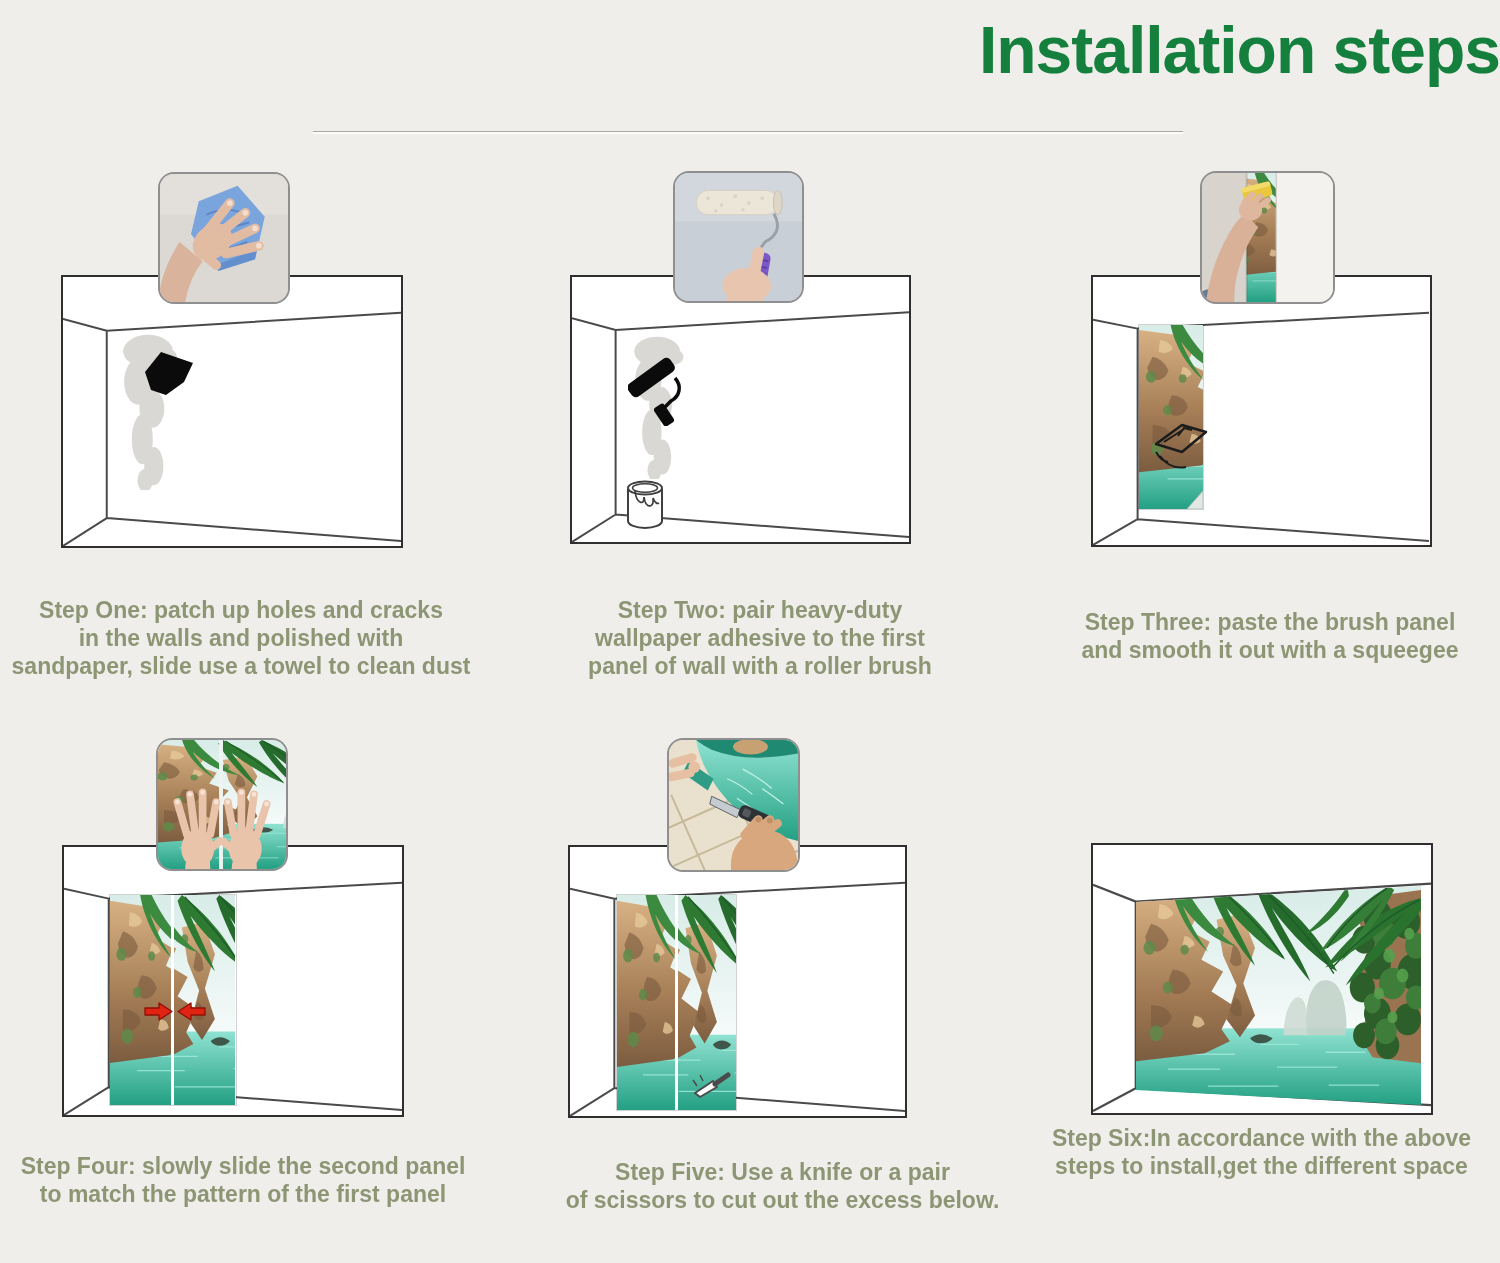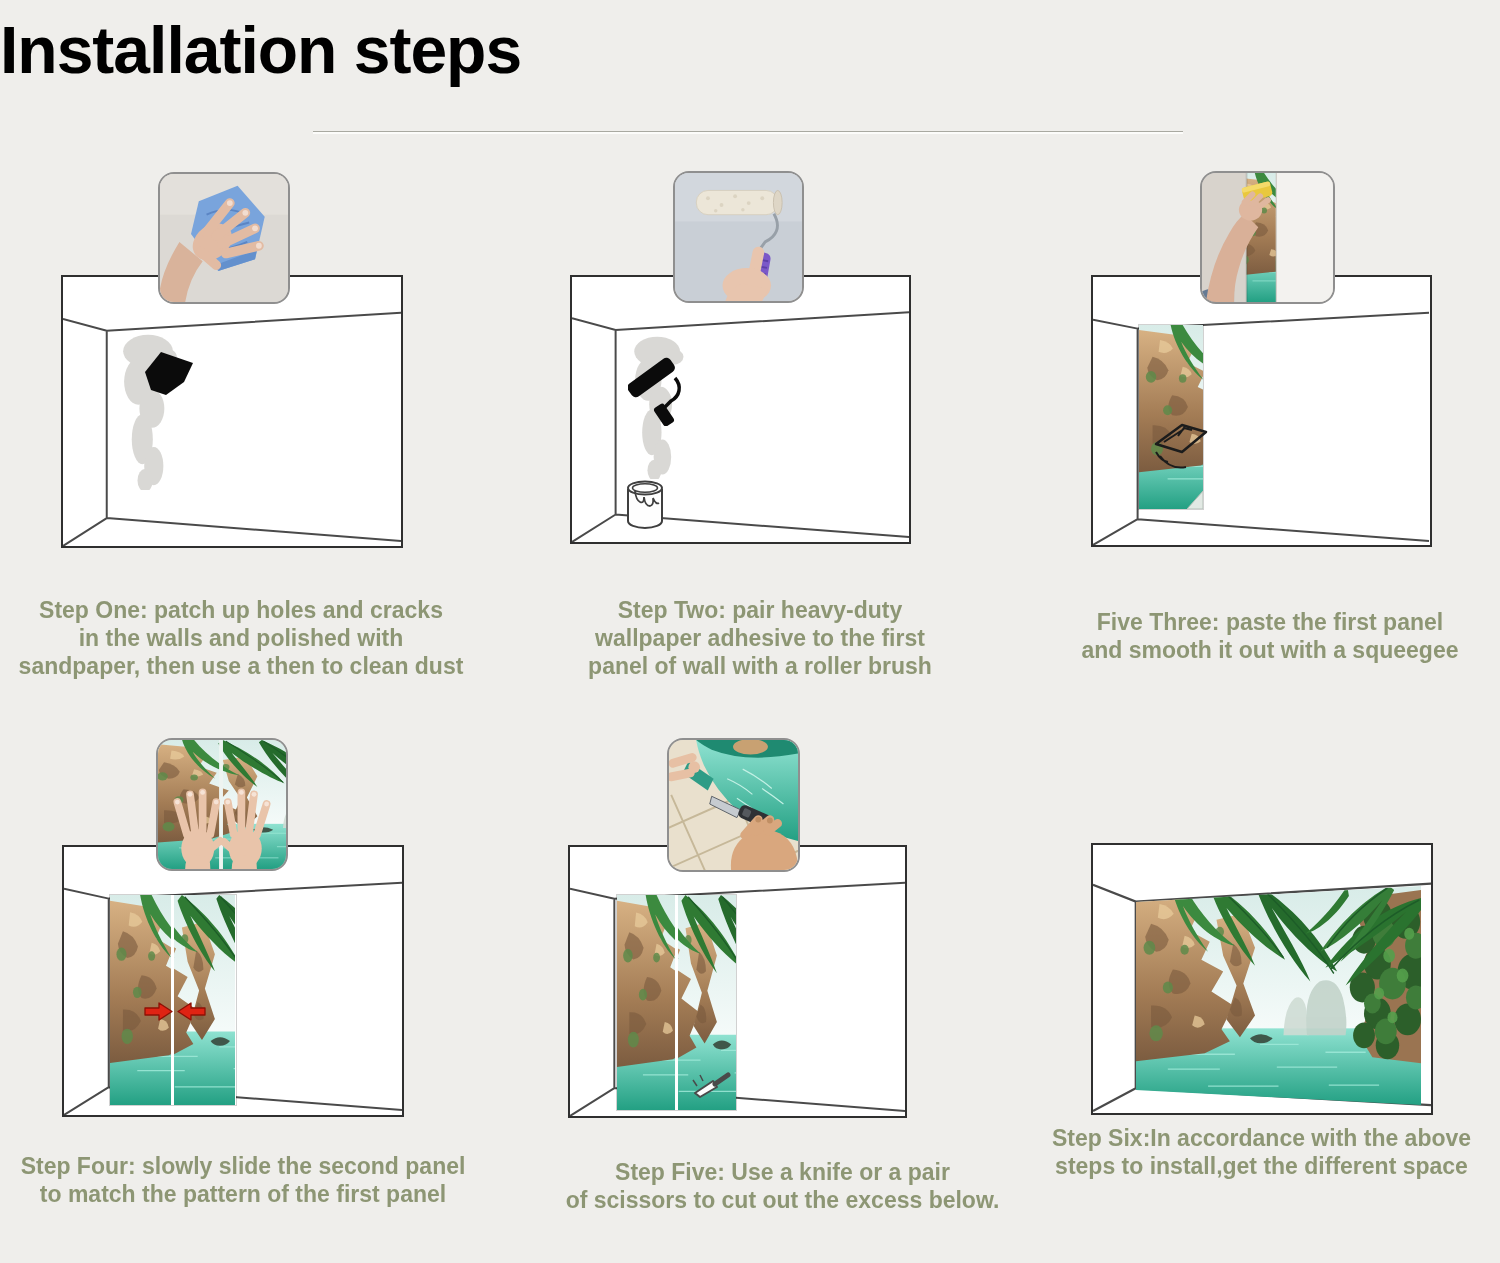--- a/index.html
+++ b/index.html
@@ -1,22 +1,22 @@
 <!DOCTYPE html>
 <html><head>
 <meta charset="utf-8">
 <style>
   html,body{margin:0;padding:0}
   body{
     width:1500px;height:1263px;position:relative;overflow:hidden;
     background:#efeeeb;font-family:"Liberation Sans",sans-serif;
   }
   .title{
-    position:absolute;left:0;right:0;top:12px;text-align:left;
-    font-size:66px;font-weight:bold;color:#000000;letter-spacing:-1px;
+    position:absolute;left:0;right:0;top:12px;text-align:right;
+    font-size:66px;font-weight:bold;color:#15803d;letter-spacing:-1px;
   }
   .divider{
     position:absolute;left:313px;top:131px;width:870px;height:1px;
     background:#a9a9a1;border-bottom:2px solid #fcfcfa;
   }
   .panel{
     position:absolute;background:#fff;border:2px solid #2f2f2f;box-sizing:border-box;
   }
   .room{position:absolute;left:0;top:0;width:100%;height:100%}
   .ov{position:absolute}
@@ -375,24 +375,24 @@
     <path d="M78,98 L92,82 M90,94 L104,82 M102,94 L112,86" stroke="#d9a77e" stroke-width="9" stroke-linecap="round" fill="none"></path>
     <g fill="#c08f64">
         <circle cx="92" cy="82" r="3"></circle>
         <circle cx="104" cy="83" r="3"></circle>
       </g>
   </svg>
 </div>
 
 <div class="caption" id="c1">Step One: patch up holes and cracks
 in the walls and polished with
-sandpaper, then use a then to clean dust</div>
+sandpaper, slide use a towel to clean dust</div>
 <div class="caption" id="c2">Step Two: pair heavy-duty
 wallpaper adhesive to the first
 panel of wall with a roller brush</div>
-<div class="caption" id="c3">Five Three: paste the first panel
+<div class="caption" id="c3">Step Three: paste the brush panel
 and smooth it out with a squeegee</div>
 <div class="caption" id="c4">Step Four: slowly slide the second panel
 to match the pattern of the first panel</div>
 <div class="caption" id="c5">Step Five: Use a knife or a pair
 of scissors to cut out the excess below.</div>
 <div class="caption" id="c6">Step Six:In accordance with the above
 steps to install,get the different space</div>
 
 </body></html>

